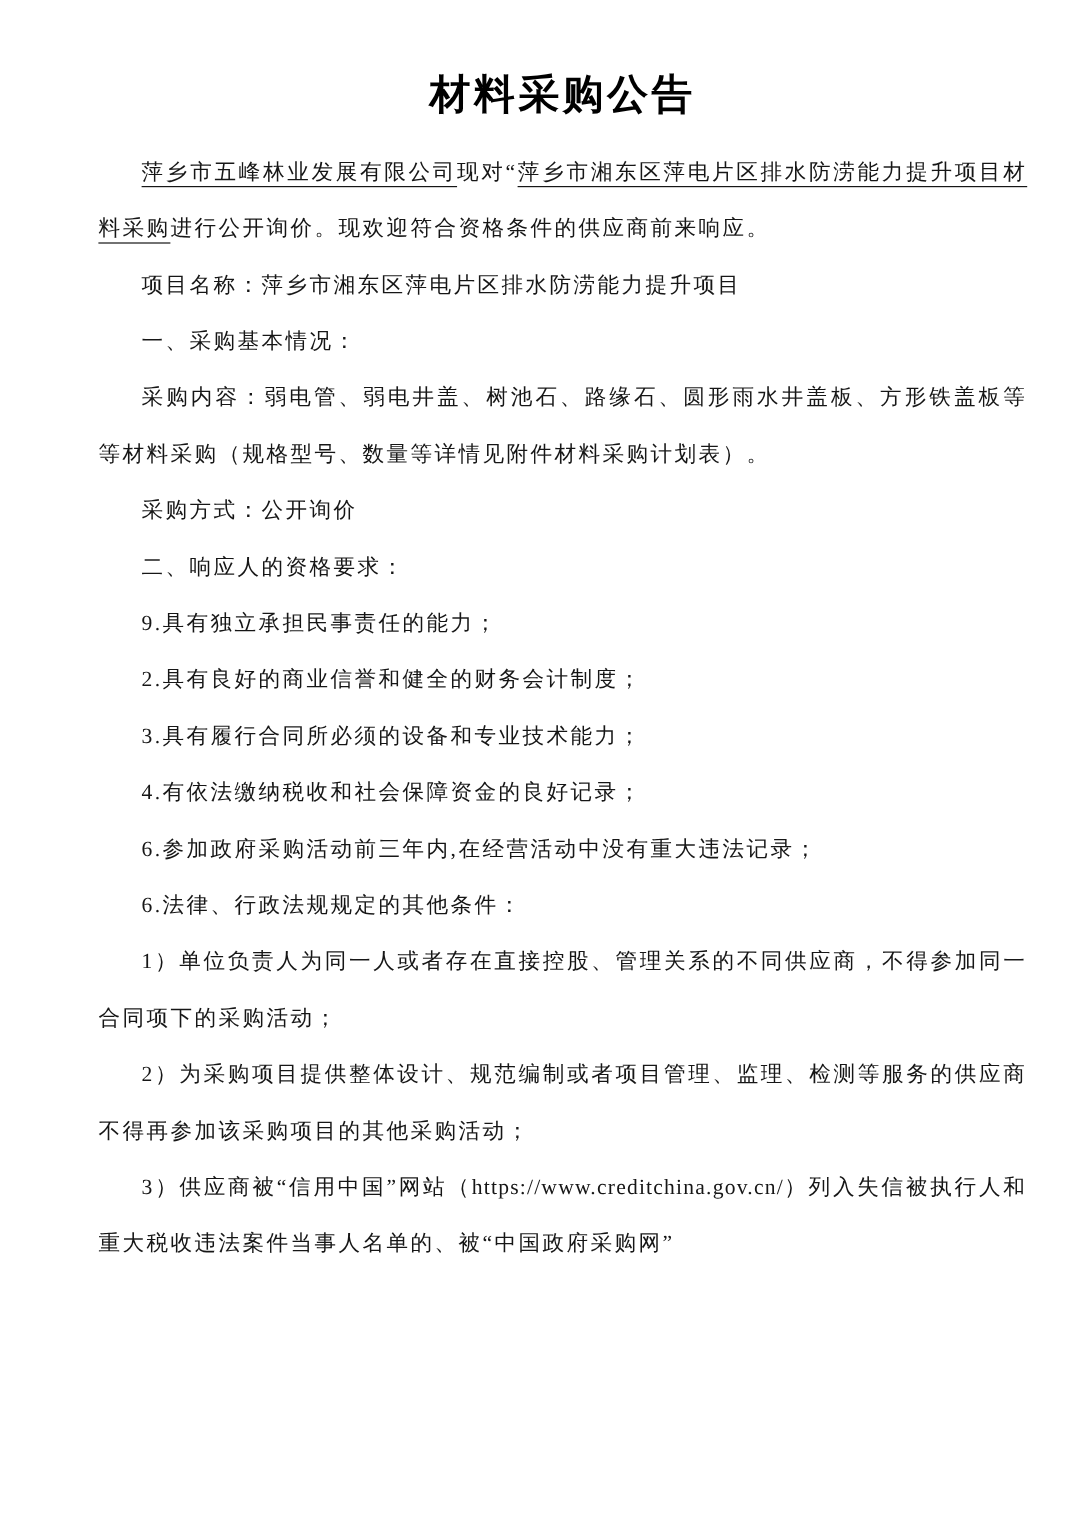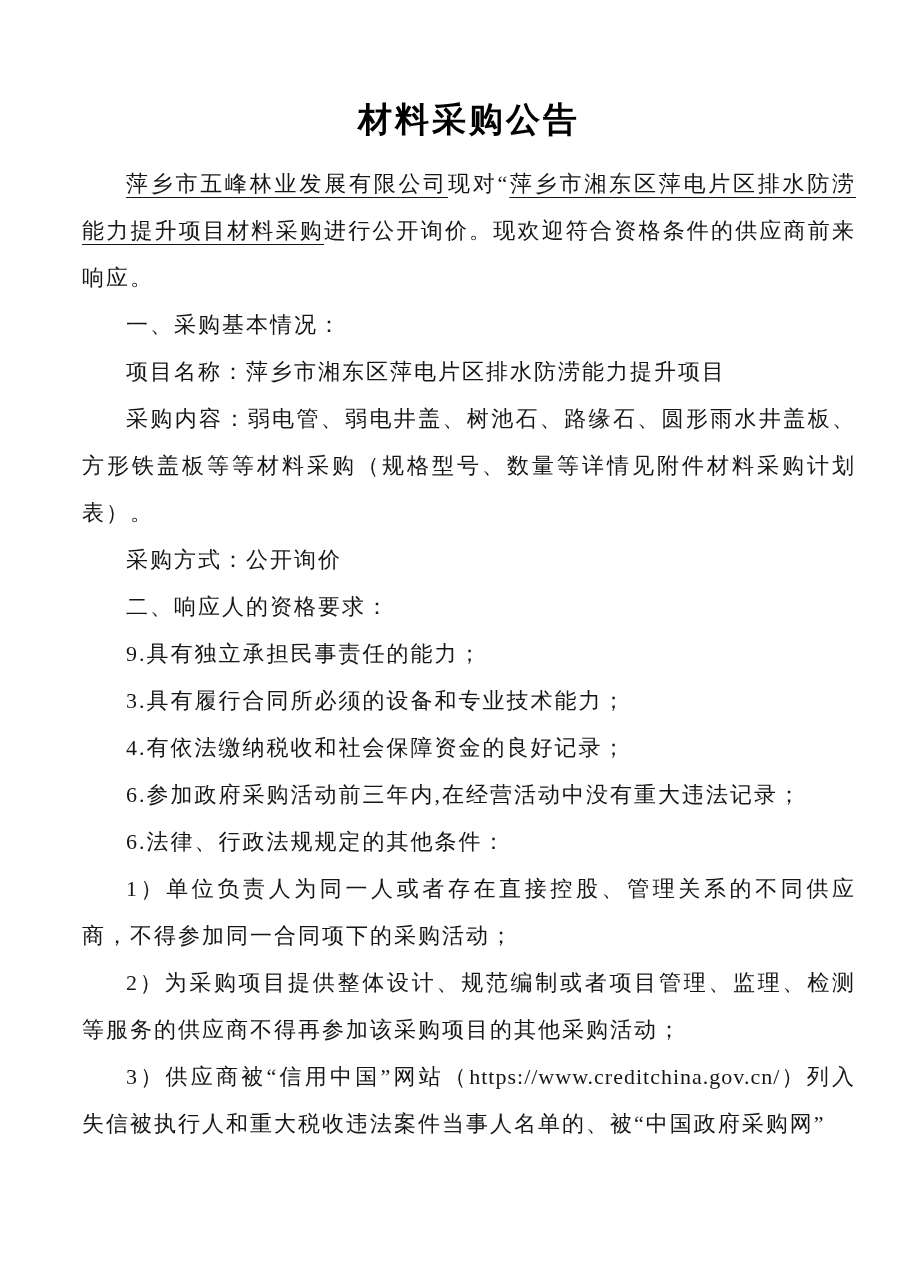--- a/index.html
+++ b/index.html
@@ -11,36 +11,36 @@
     width: 900px;
     height: 1273px;
     overflow: hidden;
     color: #161616;
     font-family: "Liberation Serif", "DejaVu Serif", serif;
   }
   .page {
     box-sizing: border-box;
     width: 900px;
     height: 1086px;
-    padding: 94px 44px 0 82px;
+    padding: 54px 44px 0 82px;
     background: #ffffff;
   }
   .doc-title {
     margin: 0 0 16px 0;
     font-family: "Liberation Sans", "DejaVu Sans", sans-serif;
     font-weight: 700;
     font-size: 34px;
     line-height: 50px;
     letter-spacing: 3px;
     text-align: center;
     color: #000000;
   }
   p.doc-par {
     margin: 0;
-    font-size: 22px;
+    font-size: 18px;
     line-height: 47px;
     letter-spacing: 2px;
     text-align: justify;
     text-indent: 2em;
     color: #161616;
   }
   .u {
     text-decoration: underline;
     text-decoration-thickness: 1px;
     text-underline-offset: 6px;
@@ -51,32 +51,33 @@
 </style>
 </head>
 <body>
 
 <div class="page">
 
   <h1 class="doc-title">材料采购公告</h1>
 
   <p class="doc-par"><span class="u">萍乡市五峰林业发展有限公司</span><span>现对“</span><span class="u">萍乡市湘东区萍电片区排水防涝能力提升项目材料采购</span><span>进行公开询价。现欢迎符合资格条件的供应商前来响应。</span></p>
 
+  <p class="doc-par">项目名称：萍乡市湘东区萍电片区排水防涝能力提升项目</p>
+
   <p class="doc-par">一、采购基本情况：</p>
-
-  <p class="doc-par">项目名称：萍乡市湘东区萍电片区排水防涝能力提升项目</p>
 
   <p class="doc-par">采购内容：弱电管、弱电井盖、树池石、路缘石、圆形雨水井盖板、方形铁盖板等等材料采购（规格型号、数量等详情见附件材料采购计划表）。</p>
 
   <p class="doc-par">采购方式：公开询价</p>
 
   <p class="doc-par">二、响应人的资格要求：</p>
 
   <p class="doc-par">9.具有独立承担民事责任的能力；</p>
 
+  <p class="doc-par">2.具有良好的商业信誉和健全的财务会计制度；</p>
 
   <p class="doc-par">3.具有履行合同所必须的设备和专业技术能力；</p>
 
   <p class="doc-par">4.有依法缴纳税收和社会保障资金的良好记录；</p>
 
   <p class="doc-par">6.参加政府采购活动前三年内,在经营活动中没有重大违法记录；</p>
 
   <p class="doc-par">6.法律、行政法规规定的其他条件：</p>
 
   <p class="doc-par">1）单位负责人为同一人或者存在直接控股、管理关系的不同供应商，不得参加同一合同项下的采购活动；</p>

